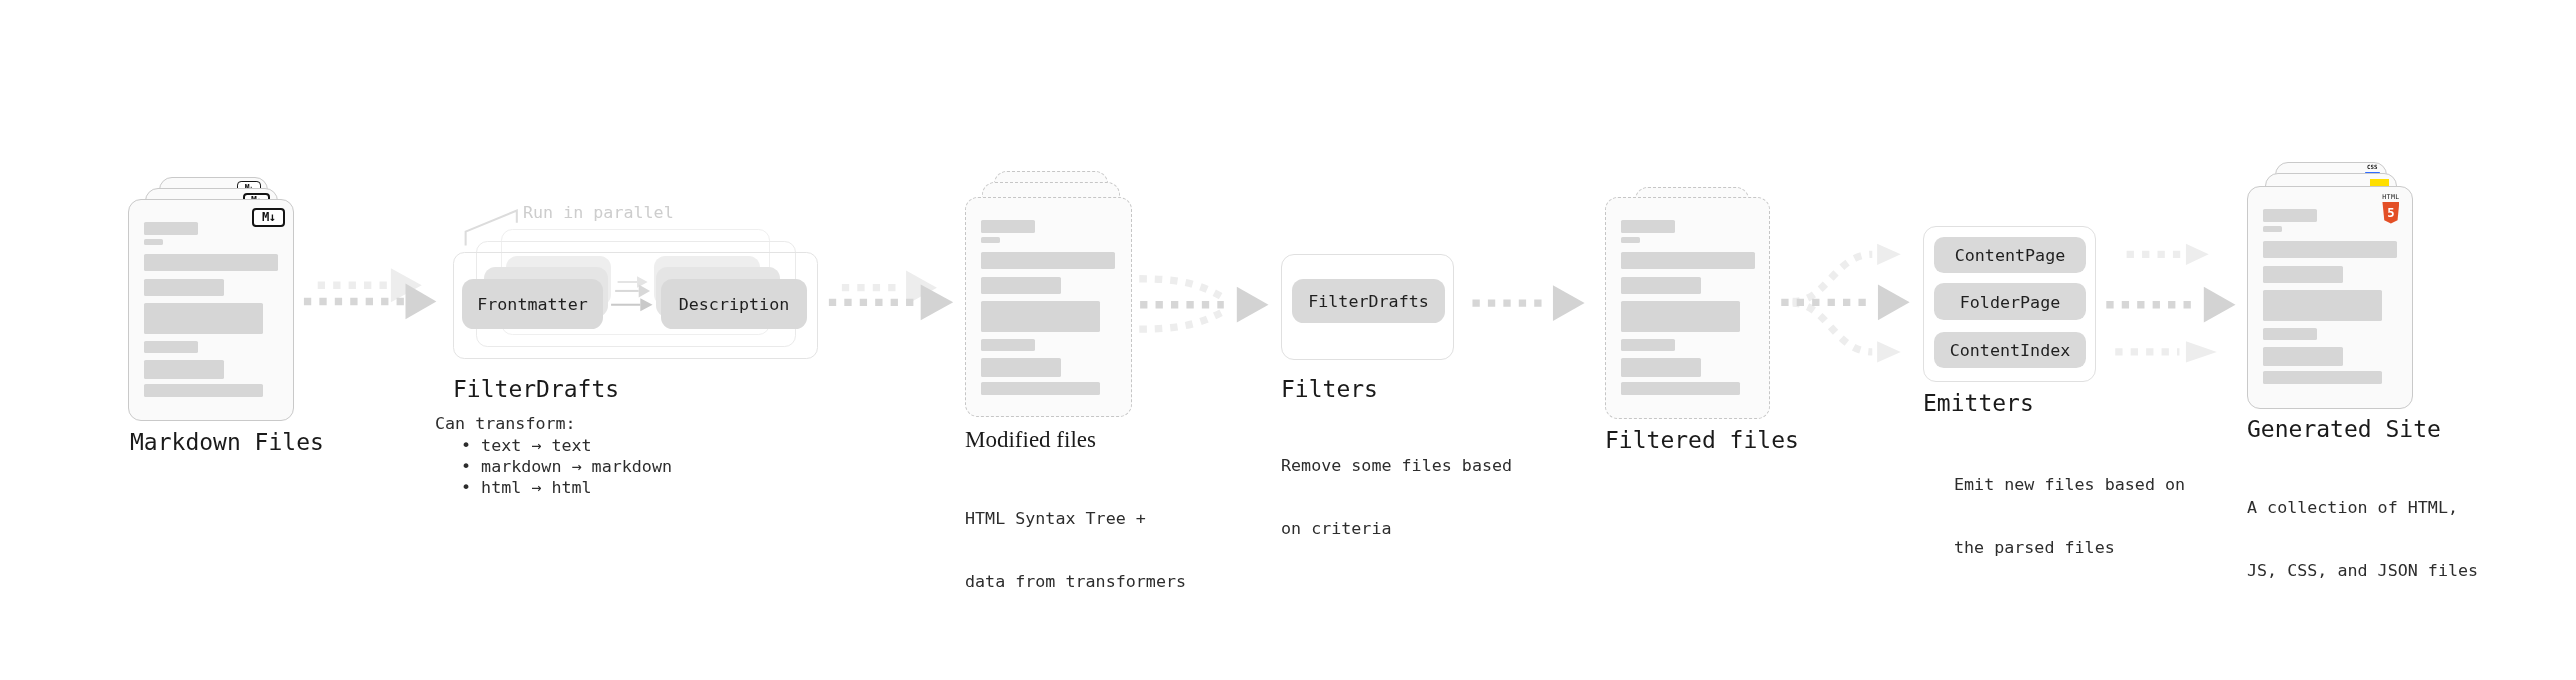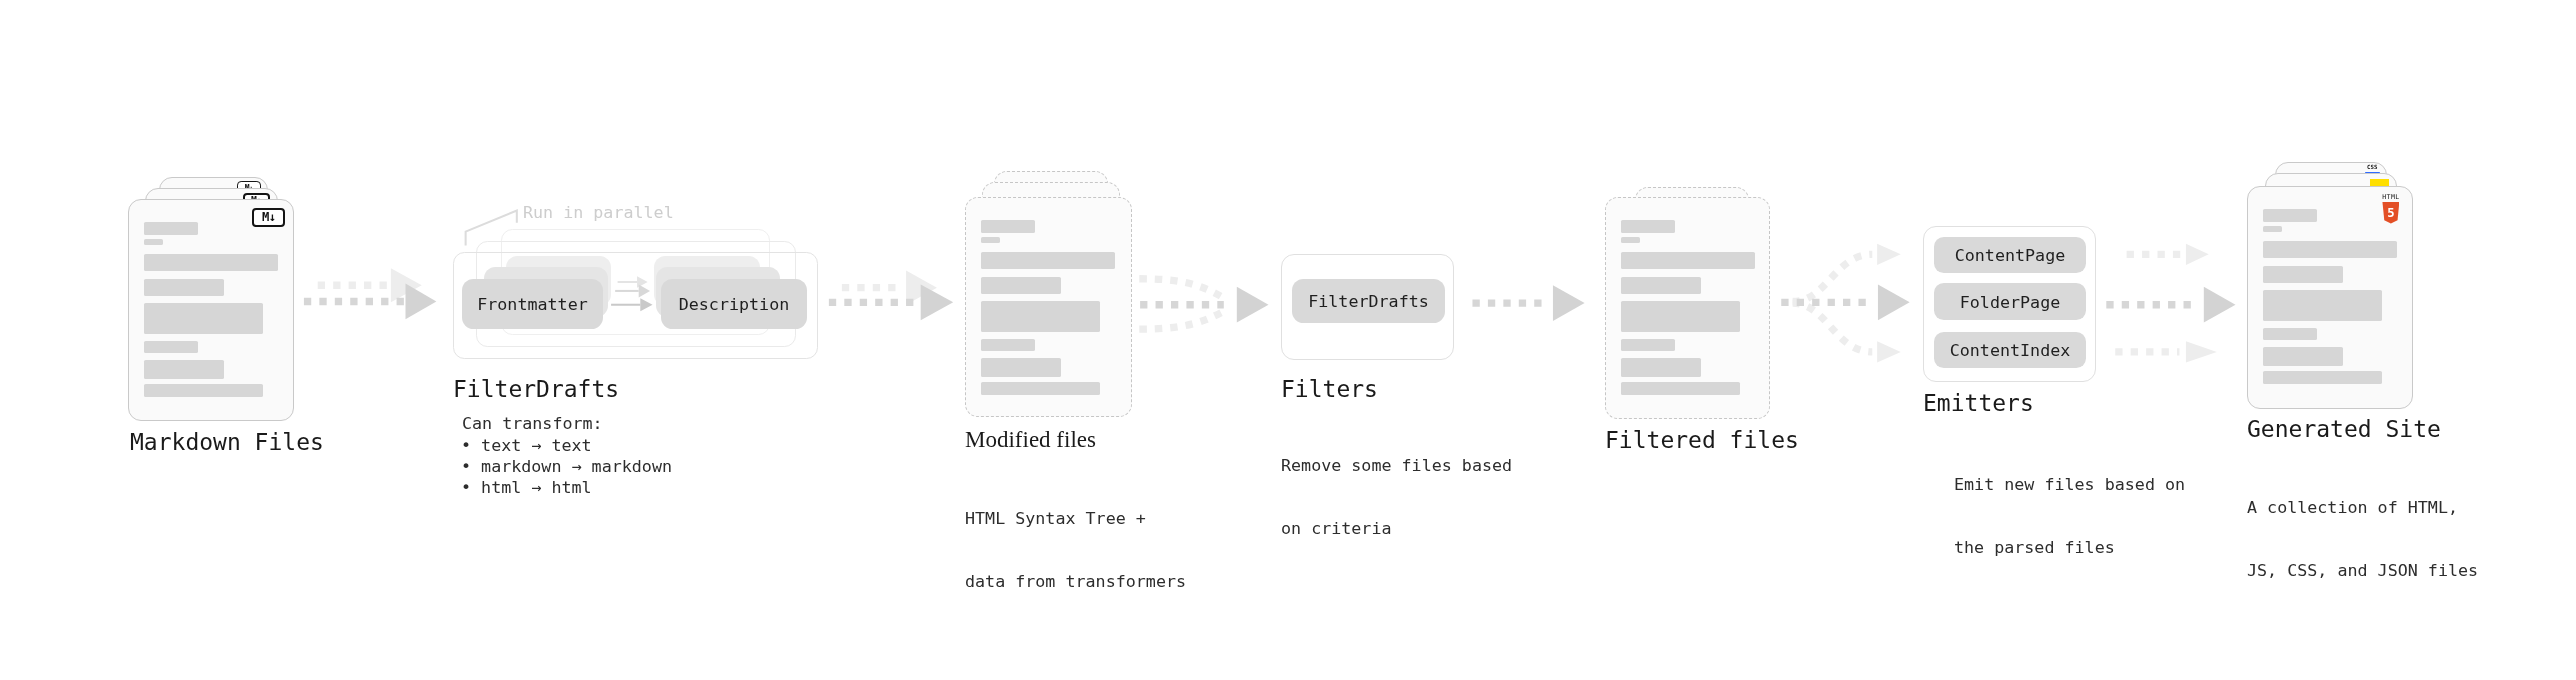--- a/index.html
+++ b/index.html
@@ -131,21 +131,21 @@
 
     <div class="pill g2" style="left:506px;top:256px;width:105px;height:50px;"></div>
     <div class="pill g2" style="left:654px;top:256px;width:106px;height:50px;"></div>
     <div class="pill g1" style="left:484px;top:267px;width:124px;height:50px;"></div>
     <div class="pill g1" style="left:656px;top:267px;width:124px;height:50px;"></div>
     <div class="pill" style="left:462px;top:279px;width:141px;height:50px;">Frontmatter</div>
     <div class="pill" style="left:661px;top:279px;width:146px;height:50px;">Description</div>
 
     <div class="body-text muted" style="left:523px;top:202px;">Run in parallel</div>
     <div class="title" style="left:453px;top:375px;">FilterDrafts</div>
-    <div class="body-text" style="left:462px;top:413px;">Can transform:</div>
+    <div class="body-text" style="left:435px;top:413px;">Can transform:</div>
     <div class="body-text" style="left:461px;top:435px;">• text → text</div>
     <div class="body-text" style="left:461px;top:456px;">• markdown → markdown</div>
     <div class="body-text" style="left:461px;top:477px;">• html → html</div>
   </div>
 
   <div>
     <div class="doc dashed" style="left:994px;top:171px;width:114px;height:203px;"></div>
     <div class="doc dashed" style="left:982px;top:182px;width:138px;height:208px;"></div>
     <div class="doc dashed" style="left:965px;top:197px;width:167px;height:220px;">
       <i class="bar" style="left:15.4px;top:22px;width:54px;height:13px;"></i>

